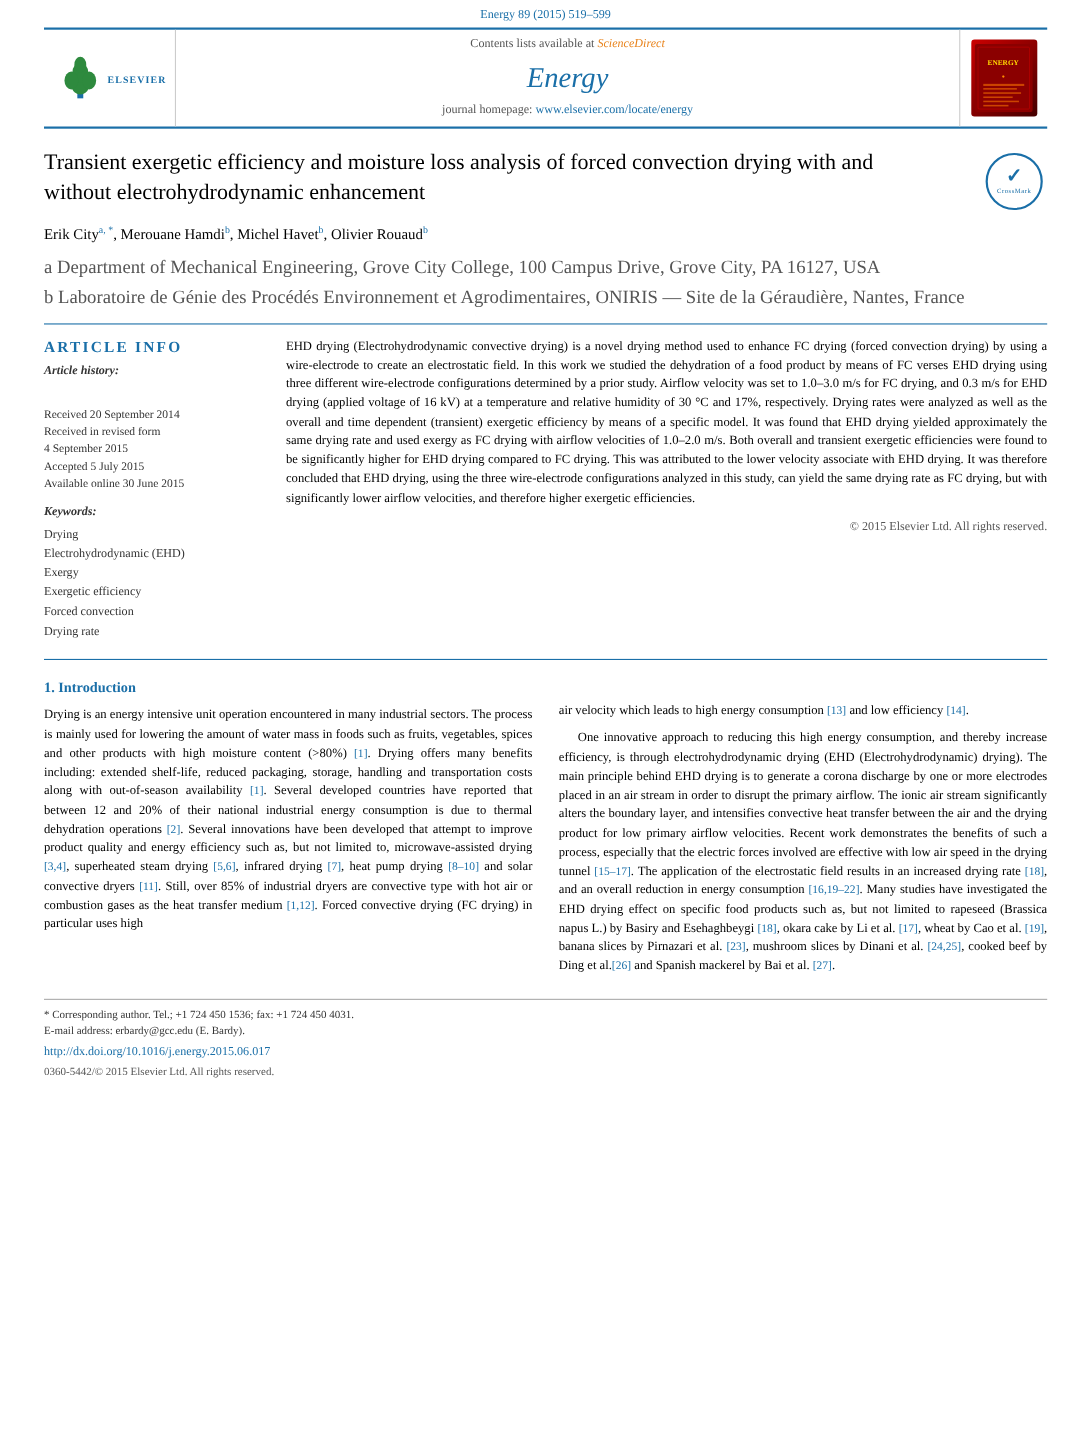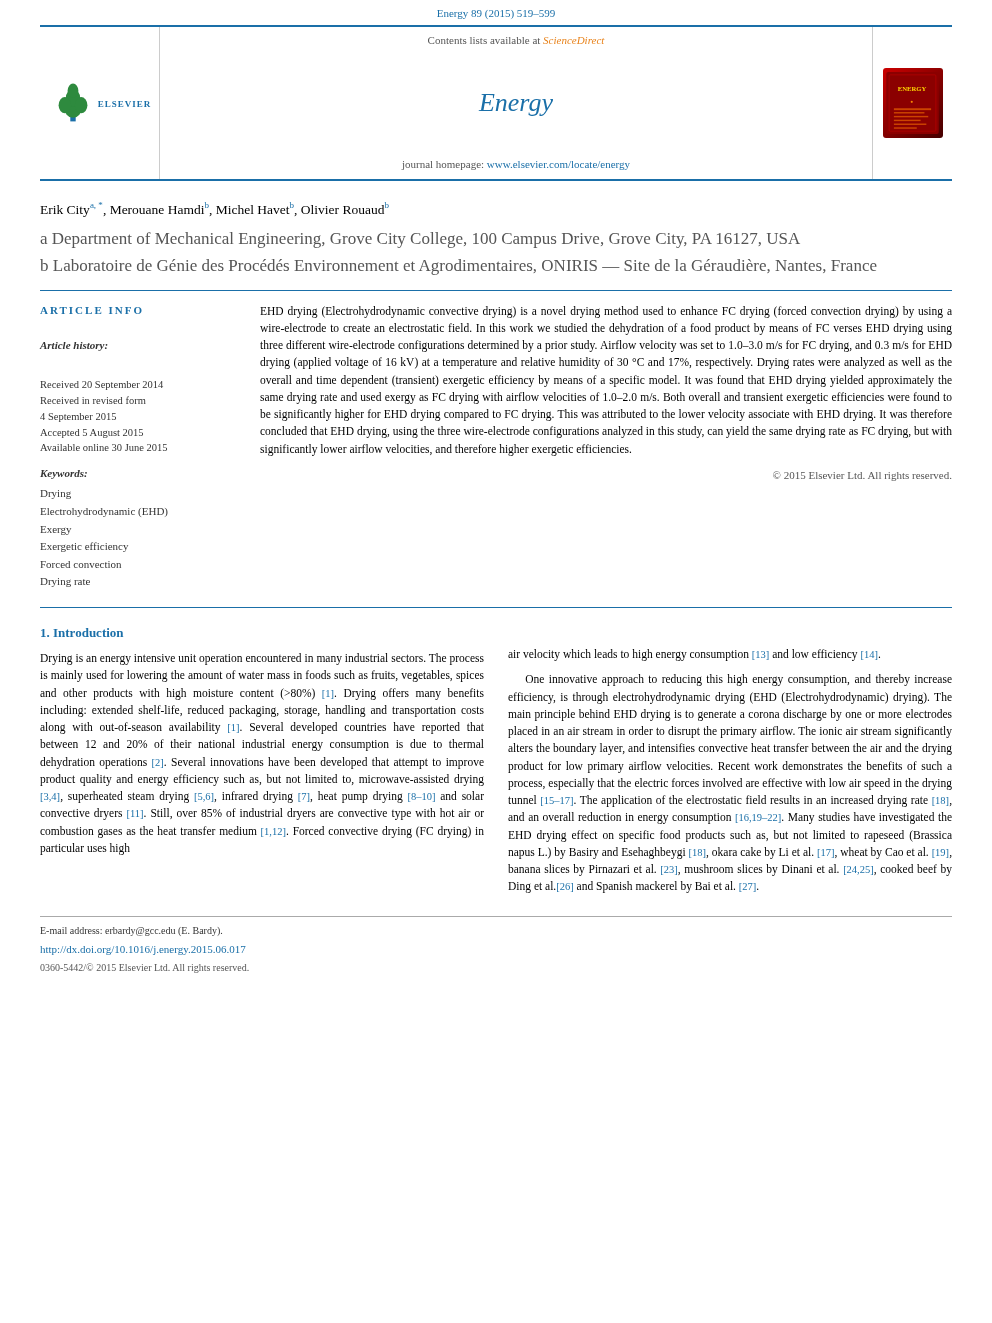--- a/index.html
+++ b/index.html
@@ -40,21 +40,20 @@
       border-right: 1px solid #ccc;
     }
 
     .journal-header-center {
       flex: 1;
       display: flex;
       flex-direction: column;
       align-items: center;
       justify-content: center;
       padding: 6px 10px;
-      gap: 32px;
     }
 
     .journal-header-right {
       width: 80px;
       display: flex;
       align-items: center;
       justify-content: center;
       padding: 8px;
       border-left: 1px solid #ccc;
     }
@@ -181,26 +180,26 @@
     .col-left {
       width: 200px;
       flex-shrink: 0;
     }
 
     .col-right {
       flex: 1;
     }
 
     .section-heading {
-      font-size: 11px;
+      font-size: 14px;
       letter-spacing: 2px;
       font-weight: bold;
       color: #1a6fa8;
       text-transform: uppercase;
-      margin-bottom: 20px;
+      margin-bottom: 4px;
     }
 
     .article-info-label {
       font-size: 11px;
       font-style: italic;
       color: #333;
       margin-bottom: 24px;
       font-weight: bold;
     }
 
@@ -360,20 +359,29 @@
         <rect x="8" y="50" width="28" height="1.5" fill="#cc4400"></rect>
         <rect x="8" y="54" width="34" height="1.5" fill="#cc4400"></rect>
         <rect x="8" y="58" width="24" height="1.5" fill="#cc4400"></rect>
       </svg>
     </div>
   </div>
 </div>
 
 <div class="paper-section">
 
+  <div style="position:relative; padding-right:70px; margin-bottom: 12px; margin-top: 16px;">
+    <h1 class="paper-title" style="font-size:20px; font-weight:normal; line-height:1.35; color:#000;">Transient exergetic efficiency and moisture loss analysis of forced convection drying with and without electrohydrodynamic enhancement</h1>
+    <div class="crossmark" style="position:absolute; right:0; top:0;">
+      <div style="width:52px; height:52px; border-radius:50%; border:2.5px solid #1a6fa8; display:flex; flex-direction:column; align-items:center; justify-content:center;">
+        <span style="font-size:18px; color:#1a6fa8; font-weight:bold; line-height:1;">✓</span>
+        <span style="font-size:6px; color:#1a6fa8; letter-spacing:0.5px; margin-top:2px;">CrossMark</span>
+      </div>
+    </div>
+  </div>
 
   <div class="authors">
     <span>Erik City</span><sup class="author-superscript">a, *</sup>,
     <span>Merouane Hamdi</span><sup class="author-superscript">b</sup>,
     <span>Michel Havet</span><sup class="author-superscript">b</sup>,
     <span>Olivier Rouaud</span><sup class="author-superscript">b</sup>
   </div>
 
   <div class="affiliation">a Department of Mechanical Engineering, Grove City College, 100 Campus Drive, Grove City, PA 16127, USA</div>
   <div class="affiliation">b Laboratoire de Génie des Procédés Environnement et Agrodimentaires, ONIRIS — Site de la Géraudière, Nantes, France</div>
@@ -381,21 +389,21 @@
   <hr class="section-divider">
 
   <div class="two-col">
 
     <div class="col-left">
       <div class="section-heading">ARTICLE INFO</div>
       <div class="article-info-label">Article history:</div>
       <div class="article-info-row">Received 20 September 2014</div>
       <div class="article-info-row">Received in revised form</div>
       <div class="article-info-row">4 September 2015</div>
-      <div class="article-info-row">Accepted 5 August 2015</div>
+      <div class="article-info-row">Accepted 5 July 2015</div>
       <div class="article-info-row">Available online 30 June 2015</div>
 
       <div class="keywords-label">Keywords:</div>
       <div class="keyword-item">Drying</div>
       <div class="keyword-item">Electrohydrodynamic (EHD)</div>
       <div class="keyword-item">Exergy</div>
       <div class="keyword-item">Exergetic efficiency</div>
       <div class="keyword-item">Forced convection</div>
       <div class="keyword-item">Drying rate</div>
     </div>
@@ -425,20 +433,23 @@
       <p>air velocity which leads to high energy consumption <span class="inline-ref">[13]</span> and low efficiency <span class="inline-ref">[14]</span>.</p>
       <p>One innovative approach to reducing this high energy consumption, and thereby increase efficiency, is through electrohydrodynamic drying (EHD (Electrohydrodynamic) drying). The main principle behind EHD drying is to generate a corona discharge by one or more electrodes placed in an air stream in order to disrupt the primary airflow. The ionic air stream significantly alters the boundary layer, and intensifies convective heat transfer between the air and the drying product for low primary airflow velocities. Recent work demonstrates the benefits of such a process, especially that the electric forces involved are effective with low air speed in the drying tunnel <span class="inline-ref">[15–17]</span>. The application of the electrostatic field results in an increased drying rate <span class="inline-ref">[18]</span>, and an overall reduction in energy consumption <span class="inline-ref">[16,19–22]</span>. Many studies have investigated the EHD drying effect on specific food products such as, but not limited to rapeseed (Brassica napus L.) by Basiry and Esehaghbeygi <span class="inline-ref">[18]</span>, okara cake by Li et al. <span class="inline-ref">[17]</span>, wheat by Cao et al. <span class="inline-ref">[19]</span>, banana slices by Pirnazari et al. <span class="inline-ref">[23]</span>, mushroom slices by Dinani et al. <span class="inline-ref">[24,25]</span>, cooked beef by Ding et al.<span class="inline-ref">[26]</span> and Spanish mackerel by Bai et al. <span class="inline-ref">[27]</span>.</p>
     </div>
   </div>
 </div>
 
 <div class="footnote-area">
   <div class="body-two-col" style="margin: 0;">
     <div class="body-col">
       <div class="footnote-text">
+        <span>* Corresponding author. Tel.; +1 724 450 1536; fax: +1 724 450 4031.</span>
+      </div>
+      <div class="footnote-text">
         <span>E-mail address: erbardy@gcc.edu (E. Bardy).</span>
       </div>
       <a class="doi-link">http://dx.doi.org/10.1016/j.energy.2015.06.017</a>
       <div class="issn-text">0360-5442/© 2015 Elsevier Ltd. All rights reserved.</div>
     </div>
     <div class="body-col"></div>
   </div>
 </div>
 
 </body></html>

